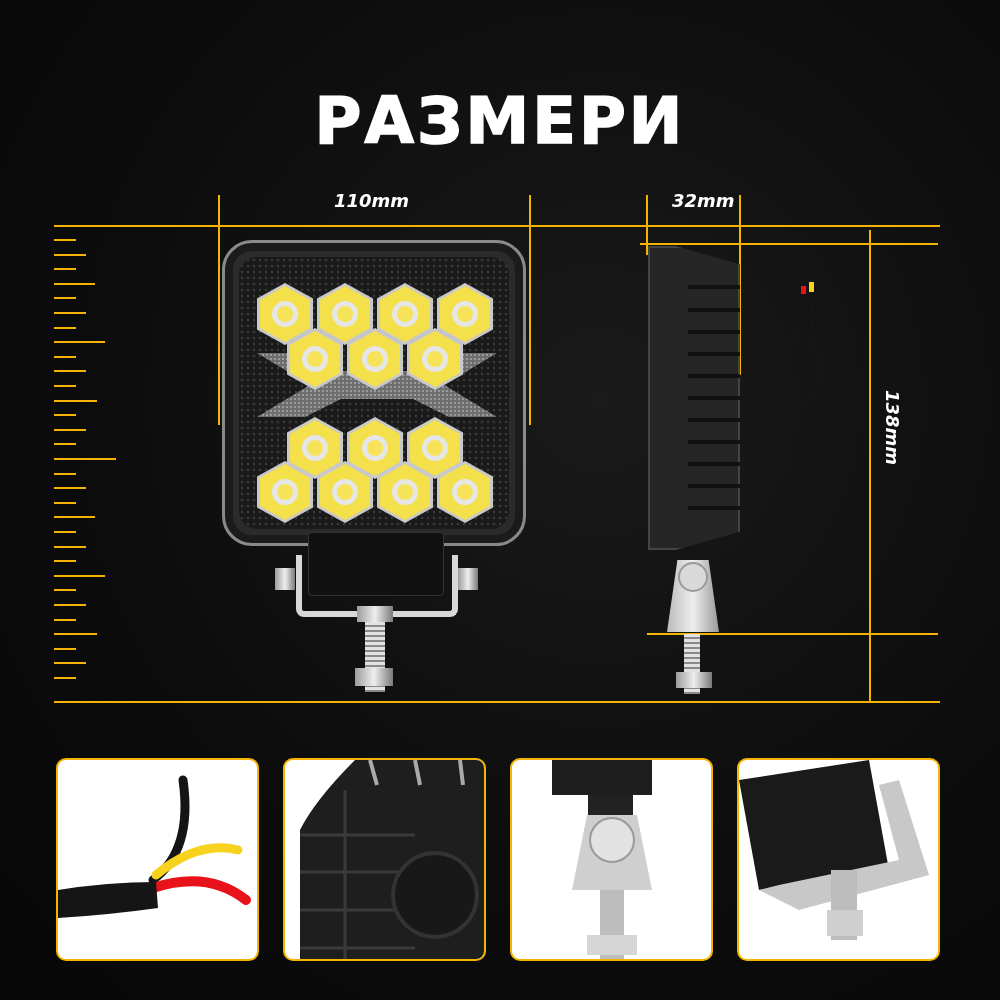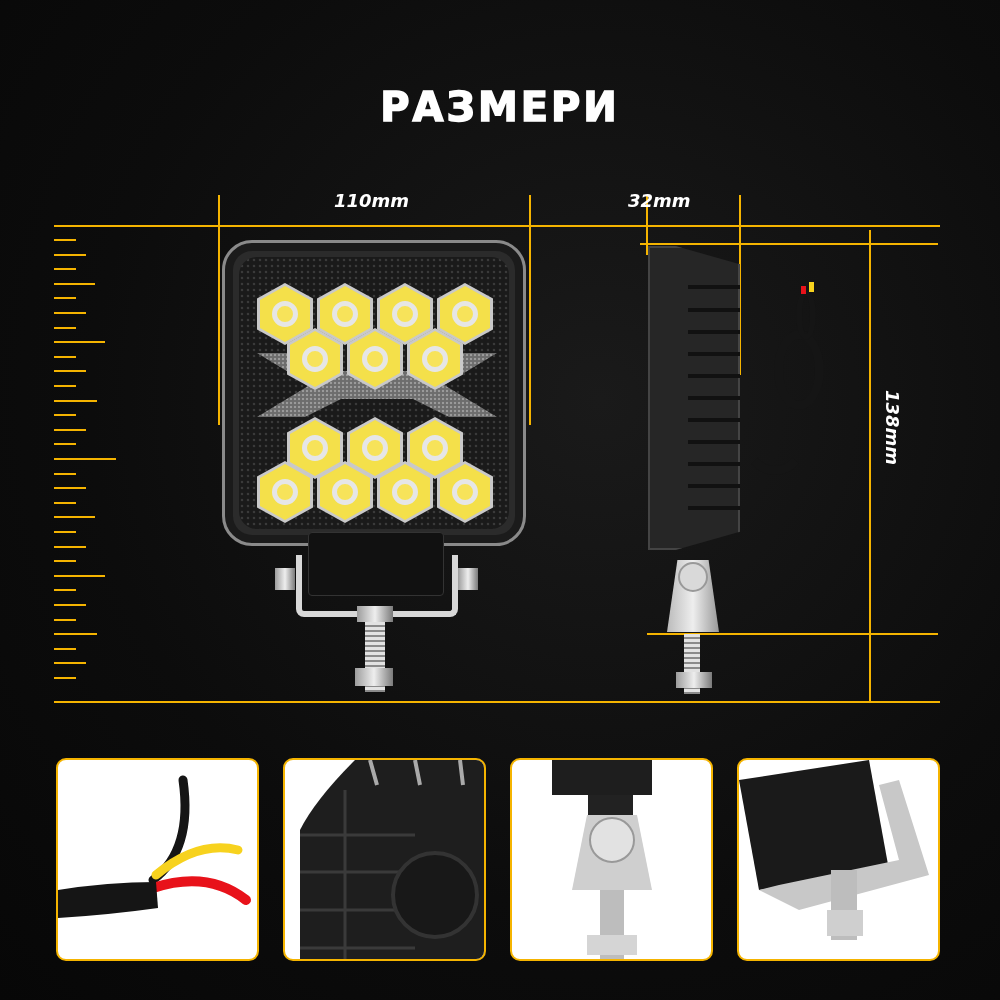--- a/index.html
+++ b/index.html
@@ -5,21 +5,21 @@
   * { box-sizing: border-box; margin: 0; padding: 0; }
   html, body { width: 1000px; height: 1000px; overflow: hidden; }
   body {
     background: radial-gradient(ellipse at 60% 40%, #1a1a1a 0%, #0c0c0c 60%, #070707 100%);
     font-family: "DejaVu Sans", sans-serif;
     position: relative;
   }
   .title {
     position: absolute; left: 0; top: 84px; width: 1000px; text-align: center;
     color: #fff; font-family: "DejaVu Sans", sans-serif; font-weight: 900;
-    font-size: 40px; letter-spacing: 3px; -webkit-text-stroke: 1.5px #fff;
+    font-size: 64px; letter-spacing: 3px; -webkit-text-stroke: 1.5px #fff;
   }
   .ln { position: absolute; background: #f5b400; }
   .dim-label {
     position: absolute; color: #fff; font-style: italic; font-weight: bold;
     font-family: "DejaVu Sans", sans-serif; font-size: 18px;
   }
   .dim-label.vert { transform: rotate(90deg); transform-origin: left top; }
   .tick { position: absolute; left: 54px; height: 2px; background: #f5b400; }
 
   
@@ -97,21 +97,21 @@
 <div class="ln" style="left:54px;top:701px;width:886px;height:2px;"></div>
 <div class="ln" style="left:218px;top:195px;width:2px;height:230px;"></div>
 <div class="ln" style="left:529px;top:195px;width:2px;height:230px;"></div>
 <div class="ln" style="left:646px;top:195px;width:2px;height:60px;"></div>
 <div class="ln" style="left:739px;top:195px;width:2px;height:180px;"></div>
 <div class="ln" style="left:640px;top:243px;width:298px;height:2px;"></div>
 <div class="ln" style="left:647px;top:633px;width:291px;height:2px;"></div>
 <div class="ln" style="left:869px;top:230px;width:2px;height:472px;"></div>
 
 <div class="dim-label" style="left:334px;top:190px;">110mm</div>
-<div class="dim-label" style="left:628px;top:190px;">32mm</div>
+<div class="dim-label" style="left:672px;top:190px;">32mm</div>
 <div class="dim-label vert" style="left:903px;top:390px;">138mm</div>
 
 <div id="ruler">
     <div class="tick" style="top: 239px; width: 22px;"></div>
     <div class="tick" style="top: 253.6px; width: 32px;"></div>
     <div class="tick" style="top: 268.2px; width: 22px;"></div>
     <div class="tick" style="top: 282.8px; width: 41px;"></div>
     <div class="tick" style="top: 297.4px; width: 22px;"></div>
     <div class="tick" style="top: 312px; width: 32px;"></div>
     <div class="tick" style="top: 326.6px; width: 22px;"></div>

